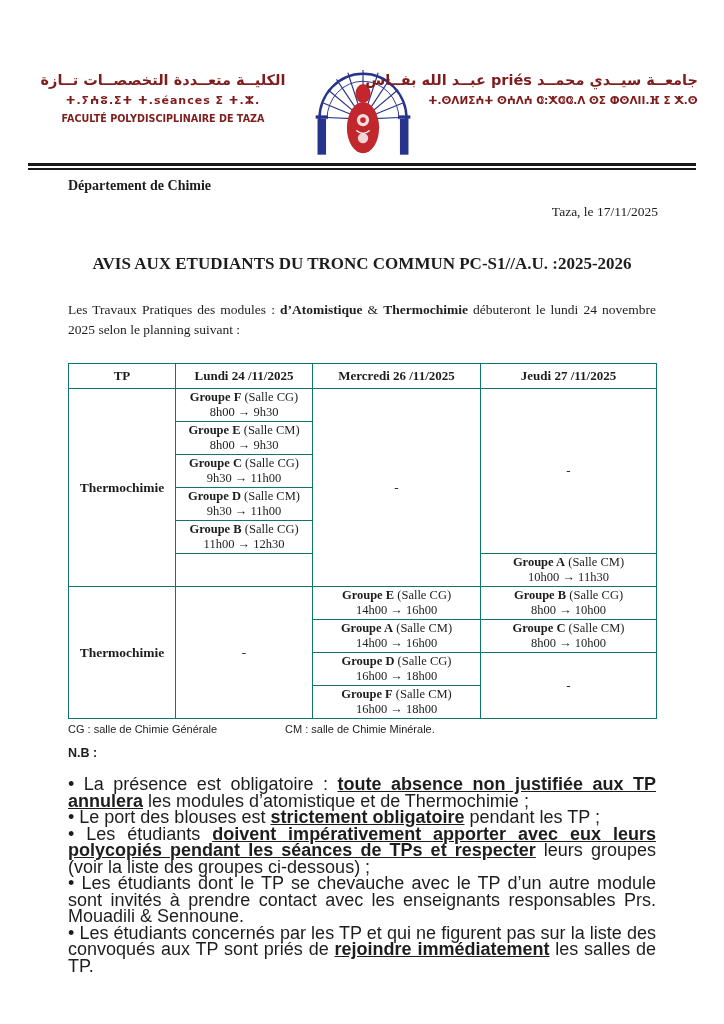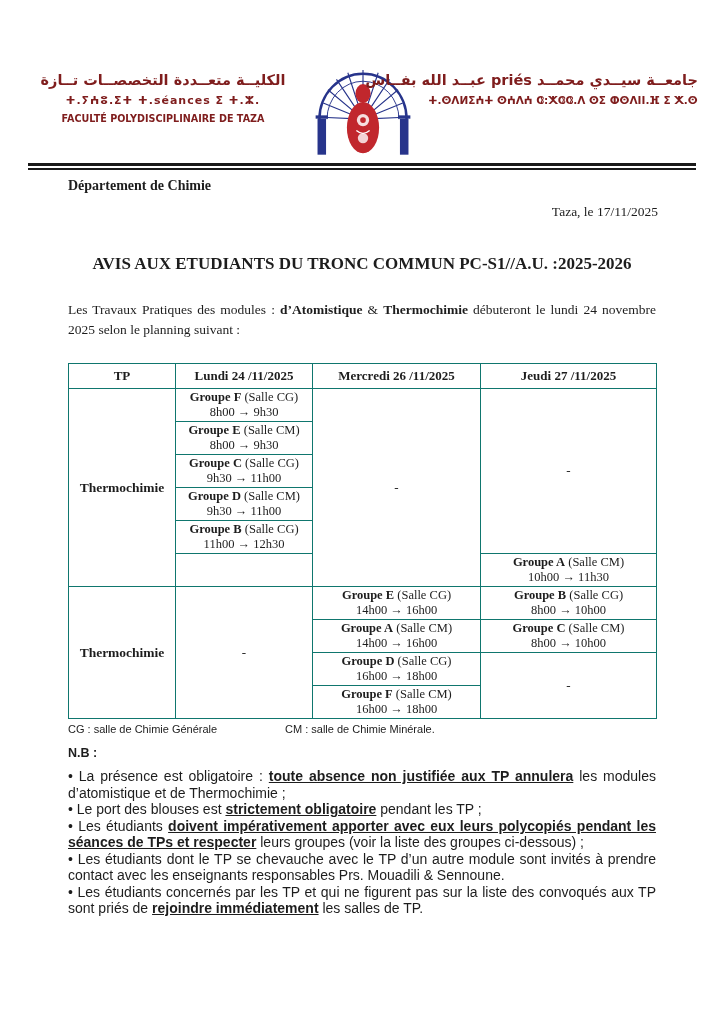--- a/index.html
+++ b/index.html
@@ -62,21 +62,21 @@
   .schedule th{height:24px;font-size:13px;font-weight:bold;}
   .schedule td{height:32px;line-height:15.5px;margin-top:48px;}
   .modlabel{font-weight:bold;font-size:13.5px;}
   .grp b{font-weight:bold;}
   .dash-cell{font-size:13px;}
   
   .sans{font-family:"Liberation Sans","DejaVu Sans",sans-serif;}
   .legend{margin:4px 0 0 68px;font-size:11px;}
   .legend .cg{display:inline-block;width:217px;}
   .nb-label{margin:11px 16px 0 68px;font-weight:bold;font-size:12.5px;}
-  .bullets{margin:8px 68px 0;font-size:14px;line-height:16.5px;text-align:justify;}
+  .bullets{margin:16px 68px 0;font-size:18px;line-height:16.5px;text-align:justify;}
   .bullets p{margin:0;}
   .seg-bold{font-weight:bold;}
   .seg-underline{text-decoration:underline;}
 </style>
 </head>
 <body>
 
 <div class="page">
 
   <div class="letterhead">

